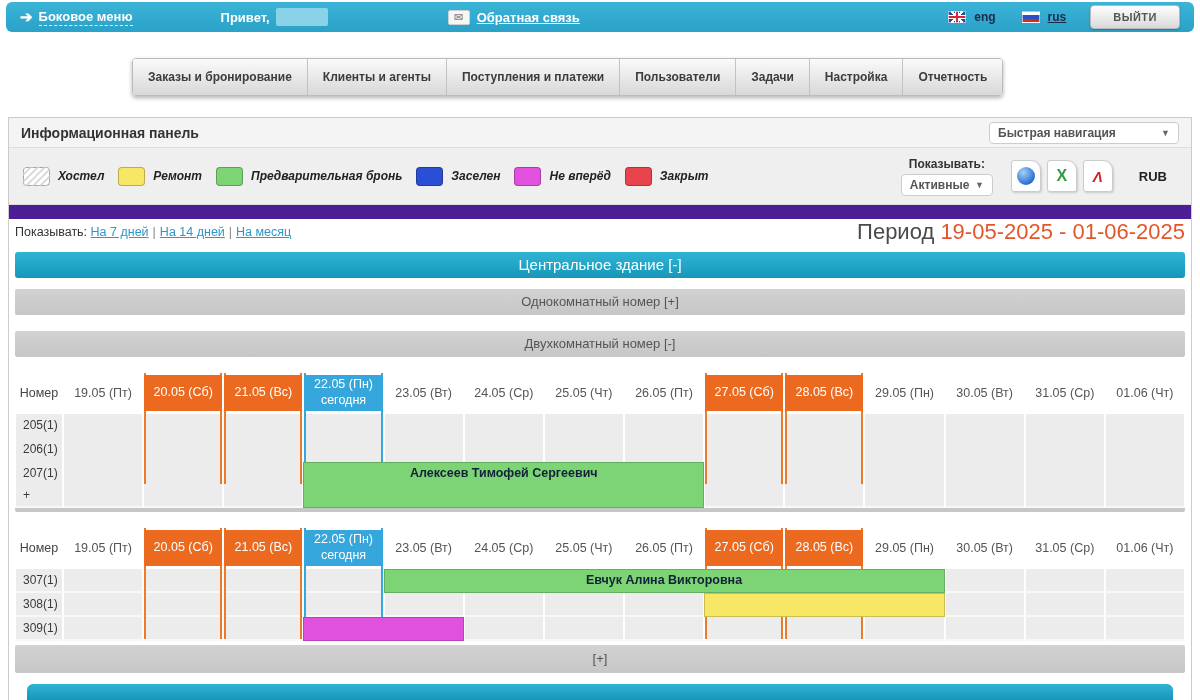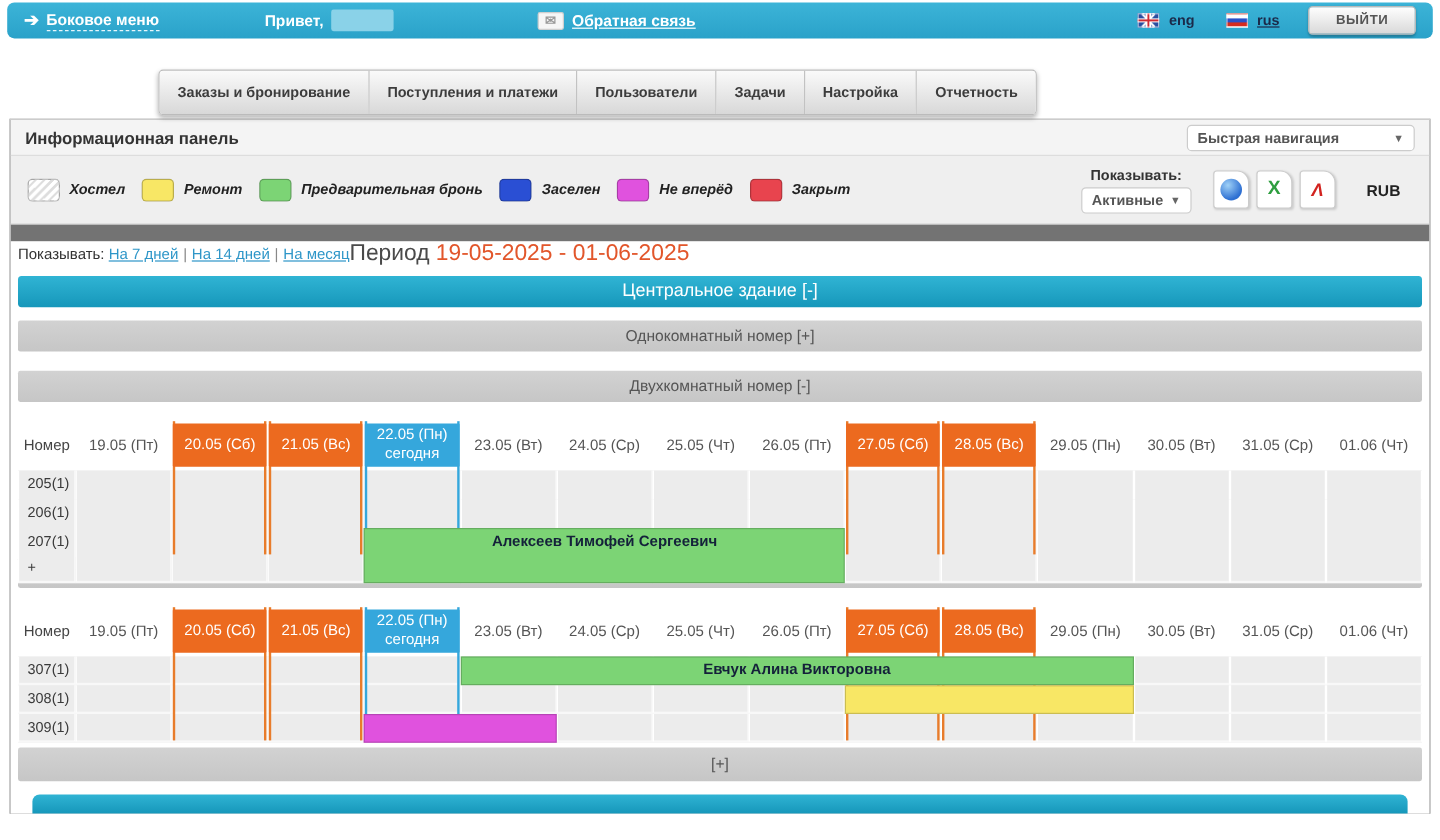--- a/index.html
+++ b/index.html
@@ -38,21 +38,21 @@
     box-shadow: 0 1px 2px rgba(0,0,0,.25); letter-spacing: .5px; }
 
   
   .tabs { margin: 26px 0 0 132px; display: inline-flex; border-radius: 4px;
     box-shadow: 0 2px 4px rgba(0,0,0,.3); overflow: hidden; border: 1px solid #bbb; }
   .tab { background: linear-gradient(#fafafa, #d8d8d8); border-left: 1px solid #c2c2c2;
     padding: 11px 15px; font-size: 12px; font-weight: bold; color: #3c3c3c; cursor: pointer; white-space: nowrap; }
   .tab:first-child { border-left: none; }
 
   
-  .panel { margin: 3px 8px 0; border: 1px solid #ccc; border-bottom: none; background: #737373; }
+  .panel { margin: 21px 8px 0; border: 1px solid #ccc; border-bottom: none; background: #4c1d95; }
   .panel-header { height: 30px; background: #f4f4f4; border-bottom: 1px solid #ddd;
     display: flex; align-items: center; justify-content: space-between; padding: 0 12px; }
   .panel-title { font-size: 14px; font-weight: bold; color: #333; }
   .select-box { background: #fff; border: 1px solid #ccc; border-radius: 4px; color: #555;
     font-size: 12px; display: flex; align-items: center; justify-content: space-between;
     padding: 3px 8px; cursor: pointer; }
   .quick-nav { width: 190px; font-weight: bold; }
   .caret { font-size: 9px; color: #666; }
 
   
@@ -74,21 +74,21 @@
   .eicon.xls { color: #2e9e3f; font-size: 16px; }
   .eicon.pdf { color: #d2231f; font-size: 15px; font-style: italic; }
   .currency { font-size: 13px; font-weight: bold; color: #222; margin-left: 26px; margin-right: 10px; }
 
   
   .content { padding: 0 6px; background: #fff; }
   .period-row { margin-top: 14px; display: flex; align-items: center; font-size: 12.5px; color: #333; }
   .range-links, .nav-links { white-space: nowrap; }
   .blue-link { color: #2e96c8; text-decoration: underline; cursor: pointer; }
   .sep { color: #888; margin: 0 4px; }
-  .period-center { flex: 1; text-align: left; font-size: 19px; color: #4a4a4a; }
+  .period-center { flex: 1; text-align: right; font-size: 22px; color: #4a4a4a; }
   .period-value { color: #e2562b; }
 
   .building-bar { margin-top: 7px; height: 26px; border-radius: 3px; text-align: center;
     background: linear-gradient(#30b4d4, #1697ba); color: #fff; font-size: 15px;
     line-height: 26px; cursor: pointer; }
   .roomtype-bar { height: 26px; background: linear-gradient(#d2d2d2, #c6c6c6);
     border-radius: 2px; text-align: center; color: #555; font-size: 13px;
     line-height: 26px; cursor: pointer; }
   .rt-one { margin-top: 11px; }
   .rt-two { margin-top: 16px; }
@@ -135,20 +135,21 @@
       <span class="flag flag-uk"></span>
       <span class="lang">eng</span>
       <span class="flag flag-ru" style="margin-left:18px;"></span>
       <span class="lang link">rus</span>
       <button class="logout-btn">выйти</button>
     </div>
   </div>
 
   <div class="tabs">
       <div class="tab">Заказы и бронирование</div>
+      <div class="tab">Клиенты и агенты</div>
       <div class="tab">Поступления и платежи</div>
       <div class="tab">Пользователи</div>
       <div class="tab">Задачи</div>
       <div class="tab">Настройка</div>
       <div class="tab">Отчетность</div>
     </div>
 
   <div class="panel">
     <div class="panel-header">
       <span class="panel-title">Информационная панель</span>

